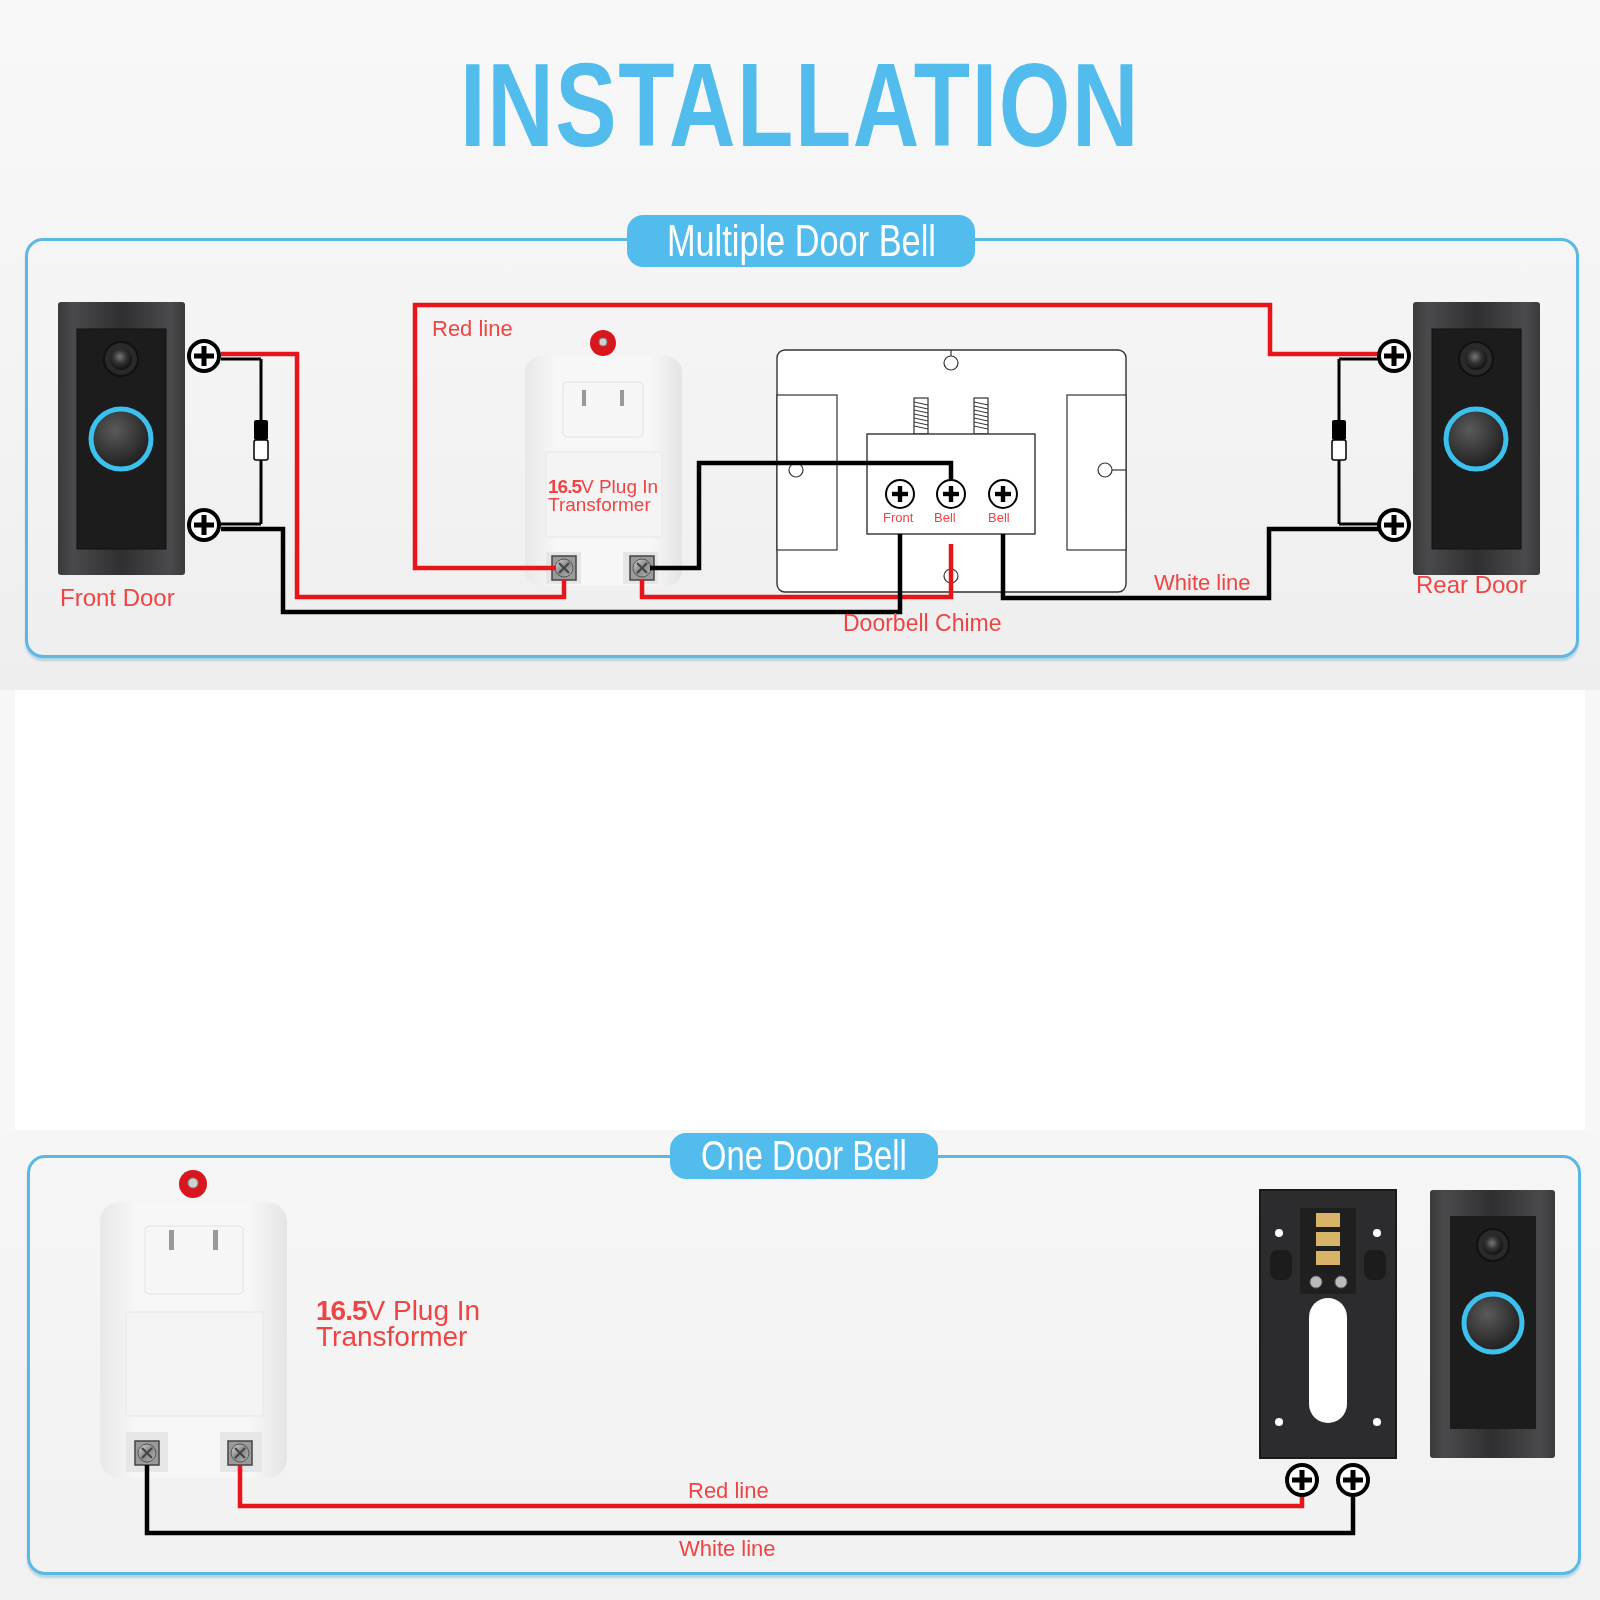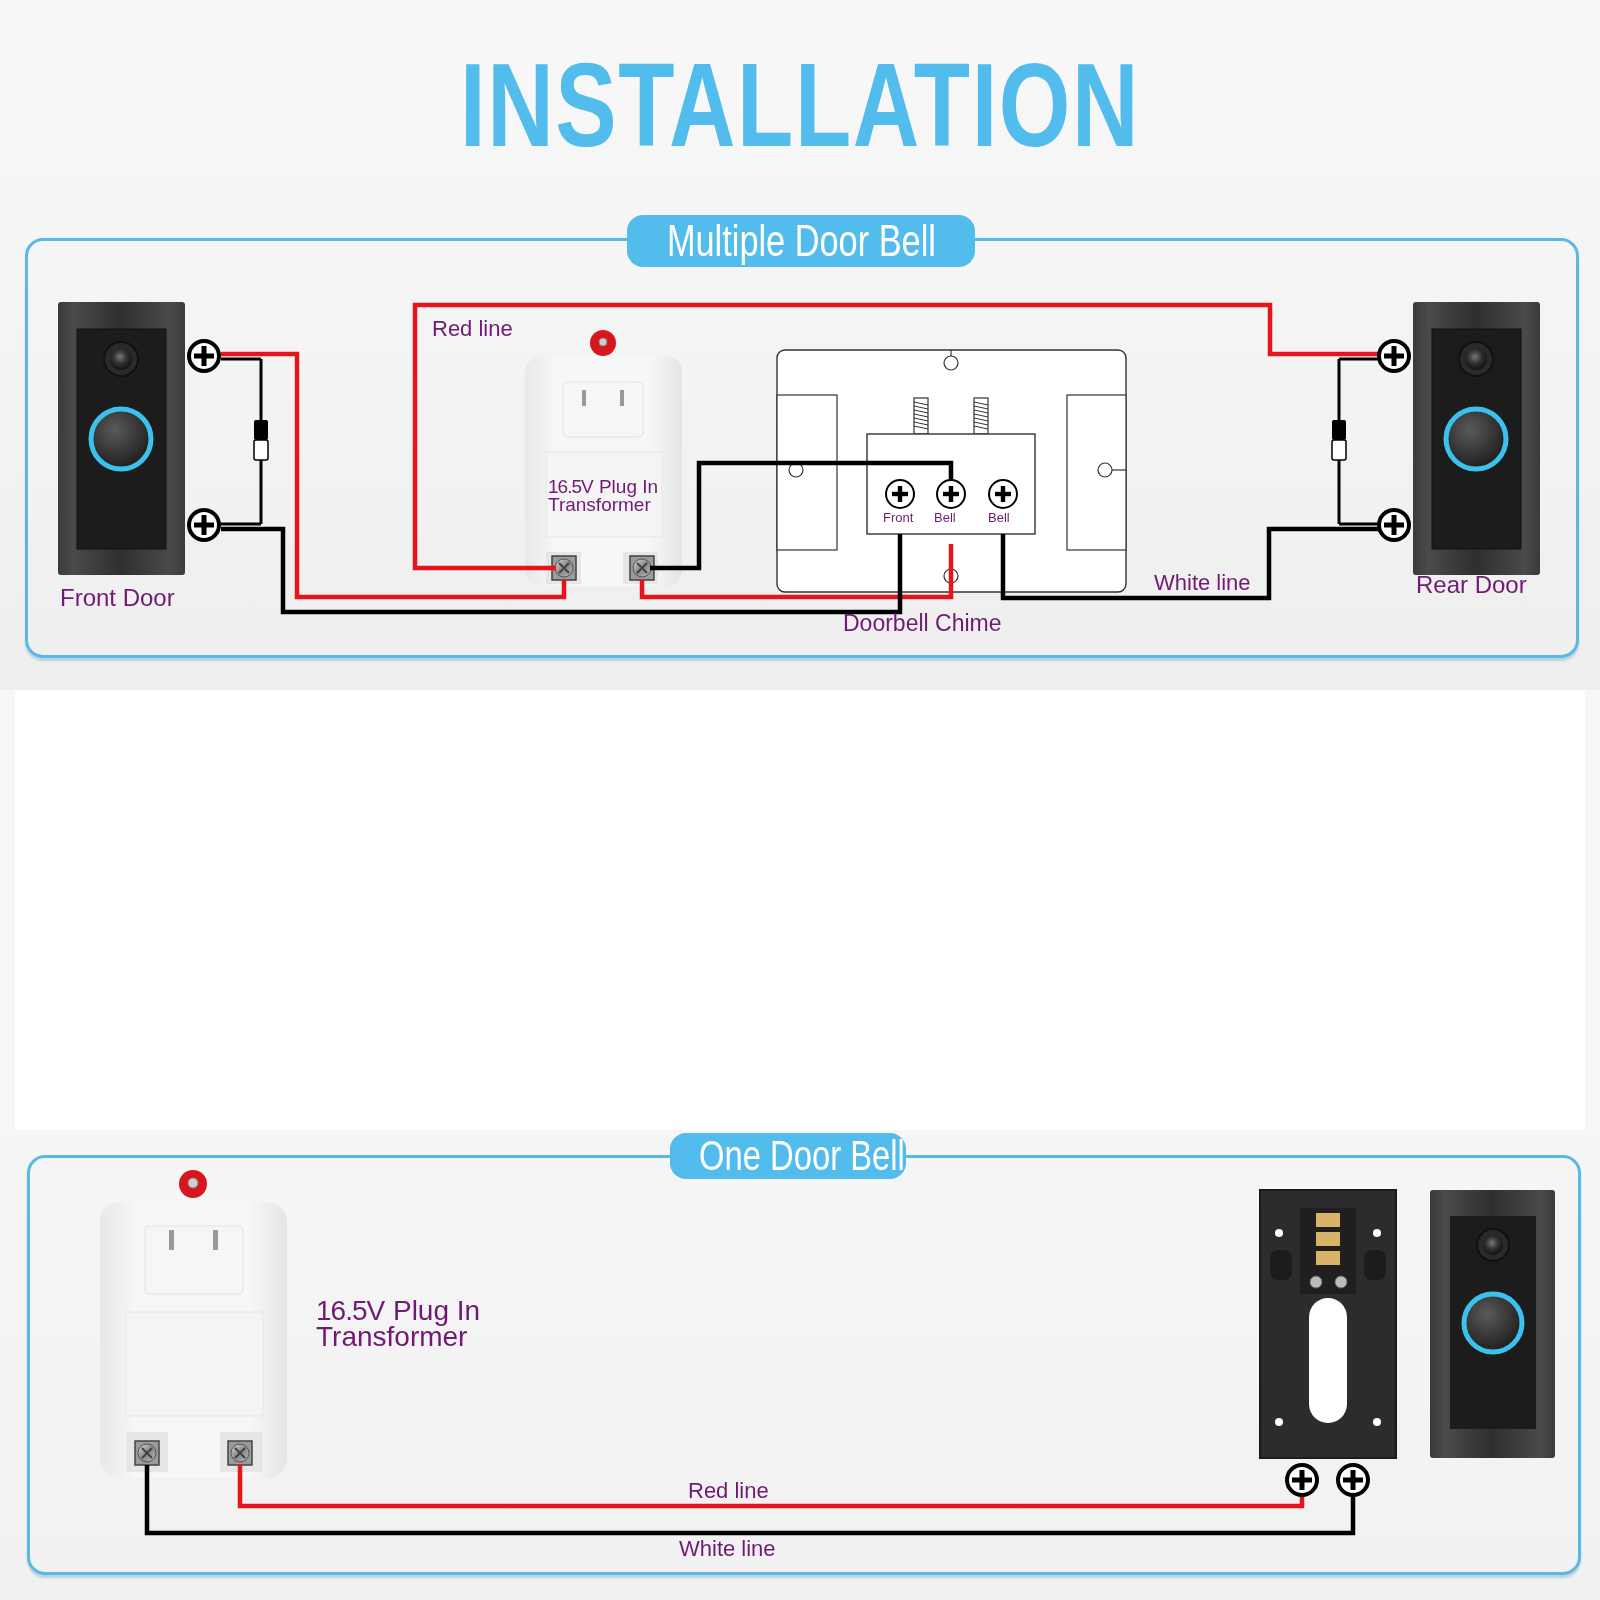--- a/index.html
+++ b/index.html
@@ -25,28 +25,28 @@
     box-shadow: 0 3px 2px rgba(80,160,200,0.35);
   }
   .panel-1 { left: 25px; top: 238px; width: 1548px; height: 414px; }
   .panel-2 { left: 27px; top: 1155px; width: 1548px; height: 414px; }
   .badge {
     position: absolute; background: #52bcec; color: #ffffff; border-radius: 16px;
     font-weight: normal; text-align: center; overflow: hidden;
   }
   .badge span { display: inline-block; transform: scaleX(0.78); white-space: nowrap; }
   .badge-1 { left: 627px; top: 215px; width: 348px; height: 52px; font-size: 44px; line-height: 52px; }
-  .badge-2 { left: 670px; top: 1133px; width: 236px; height: 46px; font-size: 42px; line-height: 46px; }
+  .badge-2 { left: 670px; top: 1133px; width: 268px; height: 46px; font-size: 42px; line-height: 46px; }
   svg.diagram { position: absolute; left: 0; top: 0; }
-  .lbl { position: absolute; color: #701a75; white-space: nowrap; }
+  .lbl { position: absolute; color: #ef4444; white-space: nowrap; }
   .lbl-22 { font-size: 24px; }
   .lbl-20 { font-size: 22px; }
   .lbl-chime { font-size: 23px; }
   .lbl-small { font-size: 13px; font-family: "Liberation Sans", sans-serif; text-align: center; }
-  .volt { font-weight: normal; letter-spacing: -1px; }
+  .volt { font-weight: bold; letter-spacing: -1px; }
   .xfmr-text { line-height: 18px; font-size: 19px; }
   .xfmr-text-2 { line-height: 26px; font-size: 28px; }
 </style>
 </head>
 <body>
 
 <div class="bg-top"></div>
 <div class="bg-mid"></div>
 <div class="bg-bot"></div>
 

